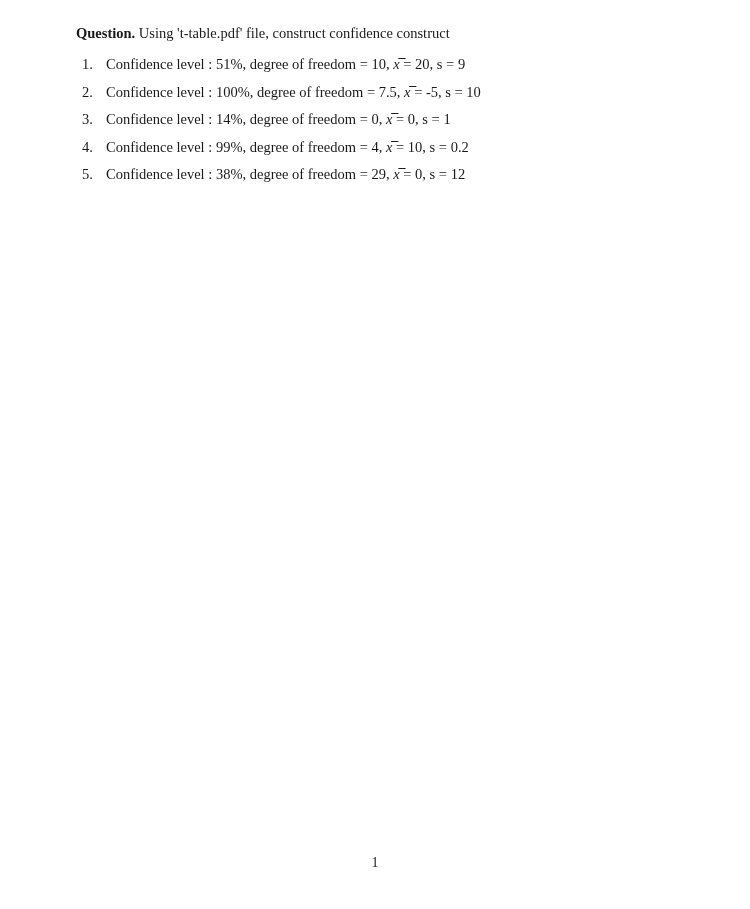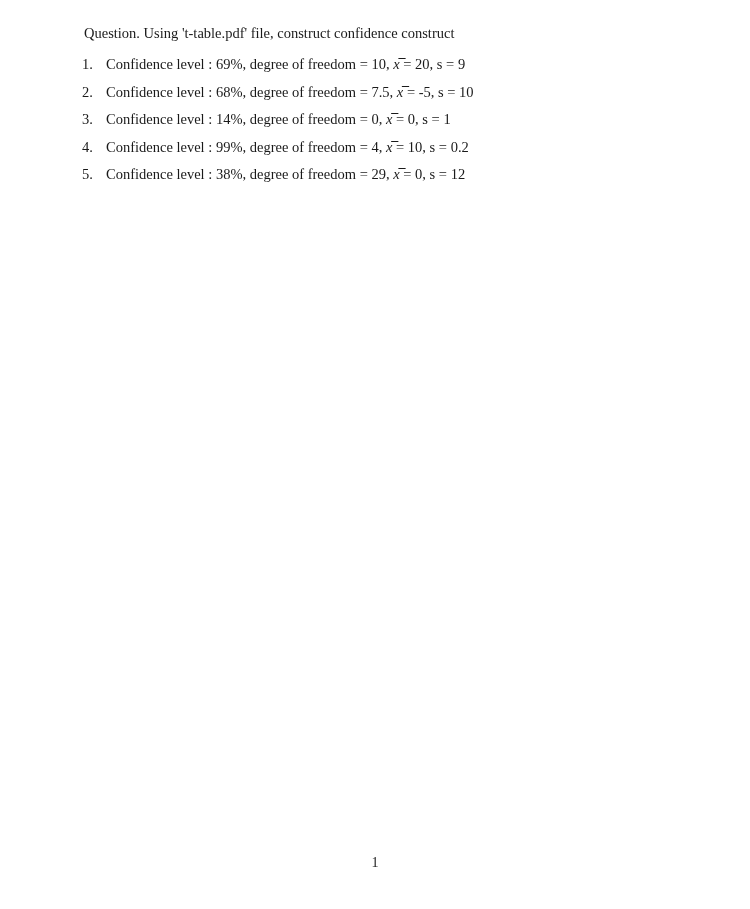--- a/index.html
+++ b/index.html
@@ -17,22 +17,21 @@
       height: 100%;
       position: relative;
     }
     .question-line {
       font-size: 14.5px;
       line-height: 1.6;
       color: #1a1a1a;
       margin-bottom: 6px;
     }
     .question-label {
-      font-weight: normal;
-      margin-left: 8px;
+      font-weight: bold;
     }
     .list {
       margin: 0;
       padding: 0;
       list-style: none;
     }
     .list-item {
       font-size: 14.5px;
       line-height: 1.9;
       color: #1a1a1a;
@@ -69,25 +68,25 @@
 
 <div class="page">
   <div class="question-line">
     <span class="question-label">Question.</span>
     <span>Using 't-table.pdf' file, construct confidence construct</span>
   </div>
 
   <ol class="list">
     <li class="list-item">
       <span class="list-number">1.</span>
-      <span>Confidence level : 69%, degree of freedom = 10,  </span><span class="xbar">x</span><span>  = 20, s = 9</span>
+      <span>Confidence level : 51%, degree of freedom = 10,  </span><span class="xbar">x</span><span>  = 20, s = 9</span>
     </li>
     <li class="list-item">
       <span class="list-number">2.</span>
-      <span>Confidence level : 68%, degree of freedom = 7.5,  </span><span class="xbar">x</span><span>  = -5, s = 10</span>
+      <span>Confidence level : 100%, degree of freedom = 7.5,  </span><span class="xbar">x</span><span>  = -5, s = 10</span>
     </li>
     <li class="list-item">
       <span class="list-number">3.</span>
       <span>Confidence level : 14%, degree of freedom = 0,  </span><span class="xbar">x</span><span>  = 0, s = 1</span>
     </li>
     <li class="list-item">
       <span class="list-number">4.</span>
       <span>Confidence level : 99%, degree of freedom = 4,  </span><span class="xbar">x</span><span>  = 10, s = 0.2</span>
     </li>
     <li class="list-item">

